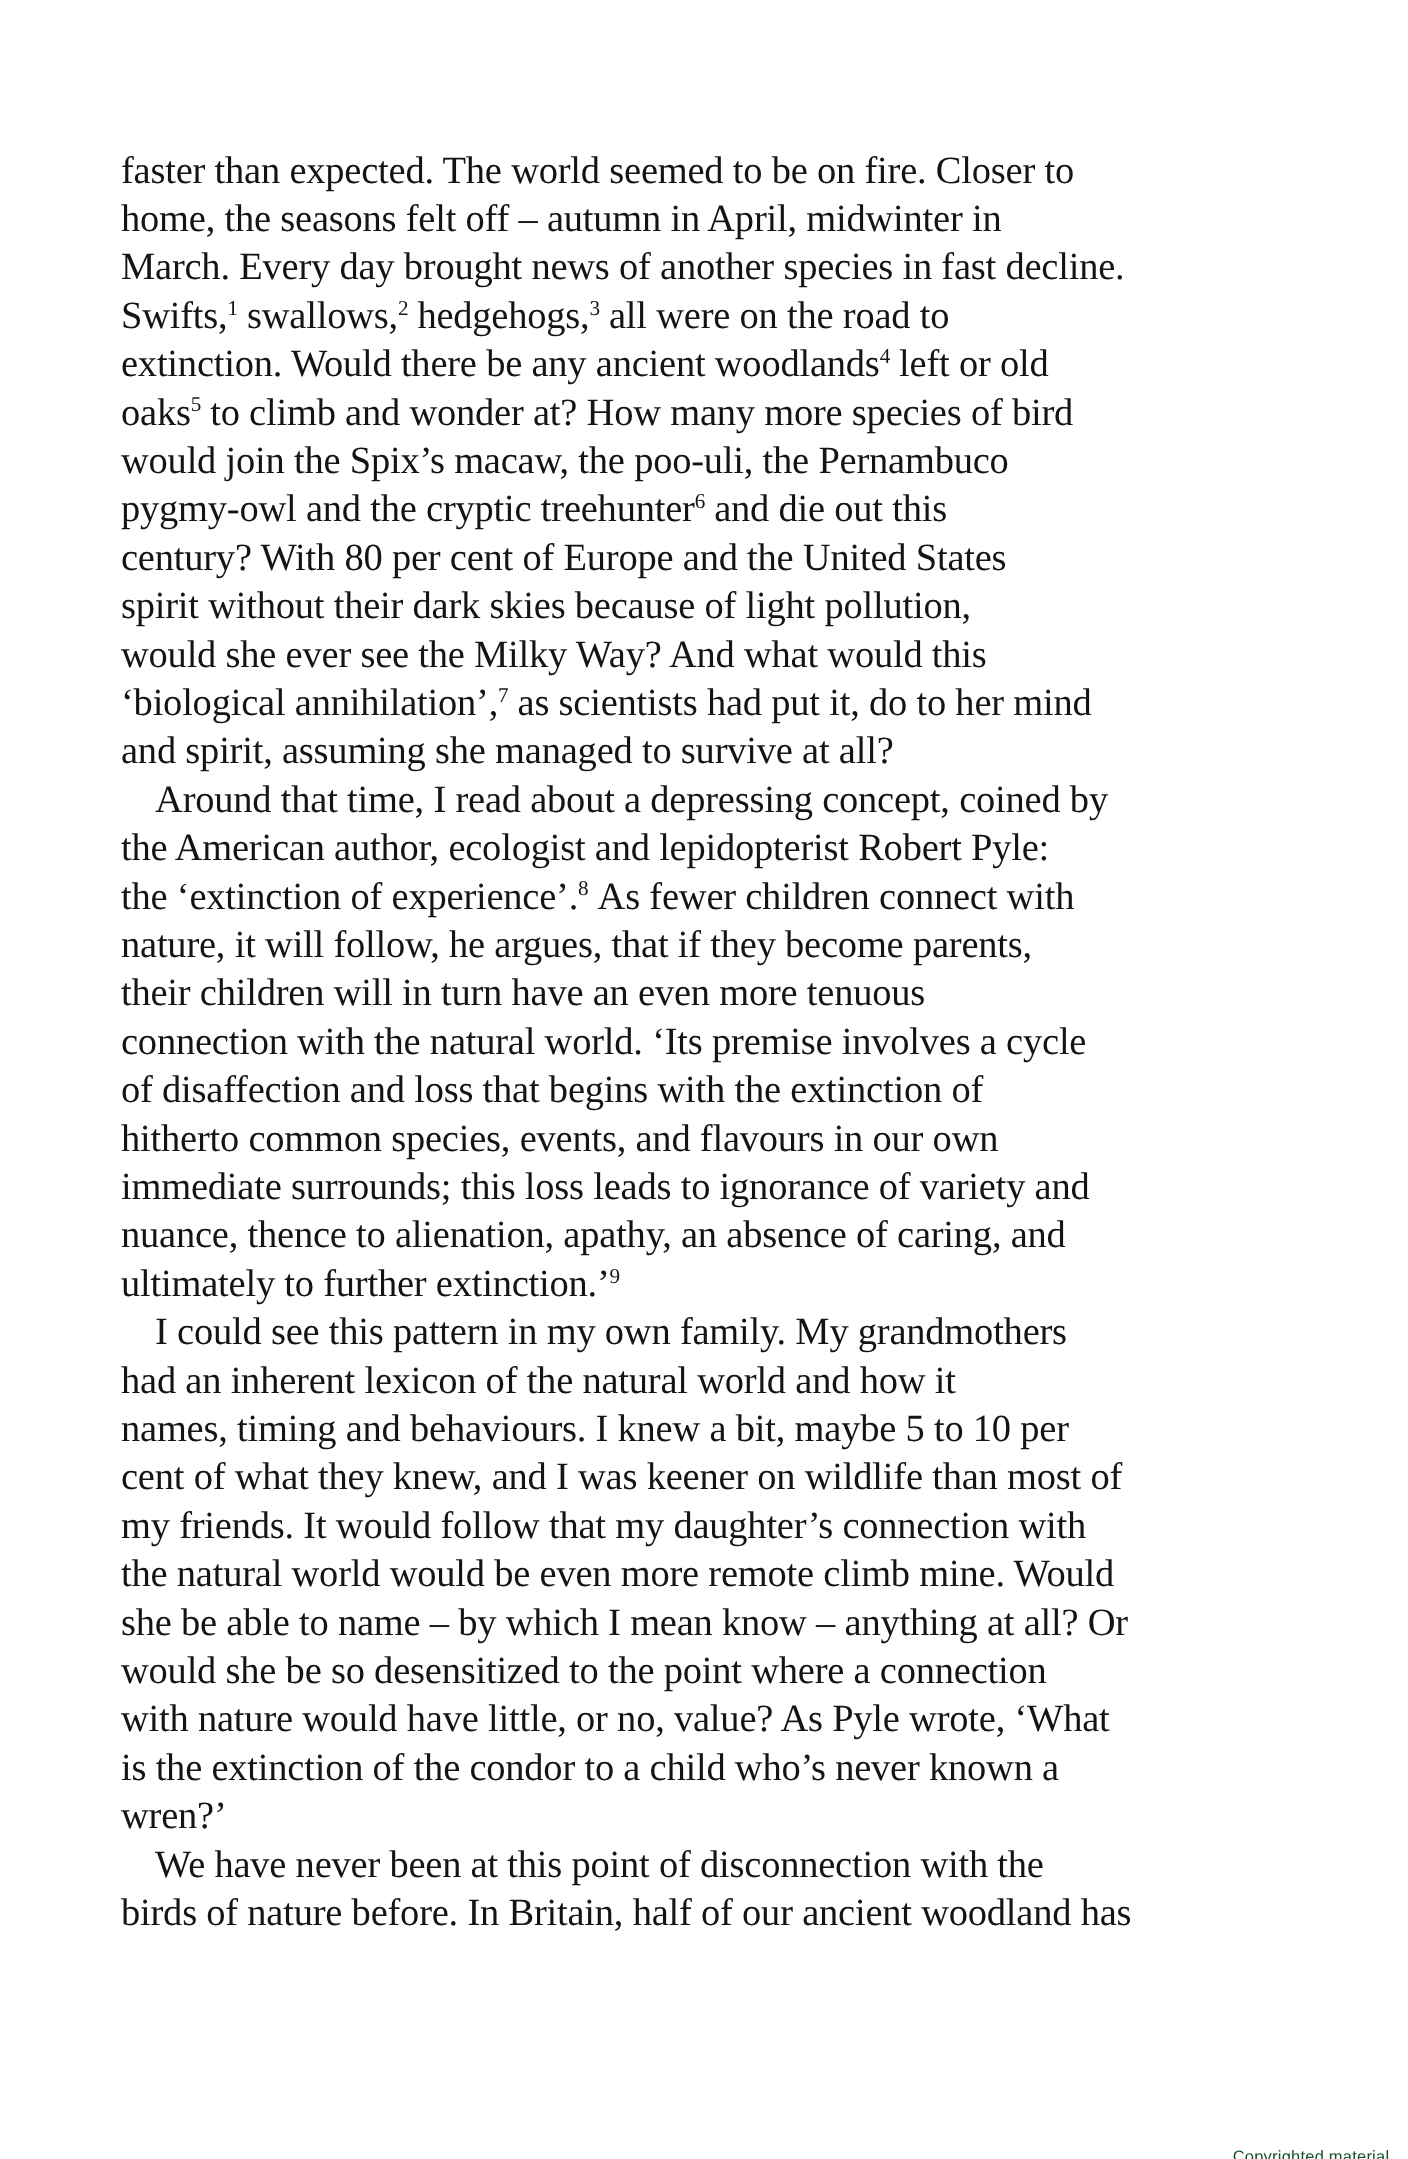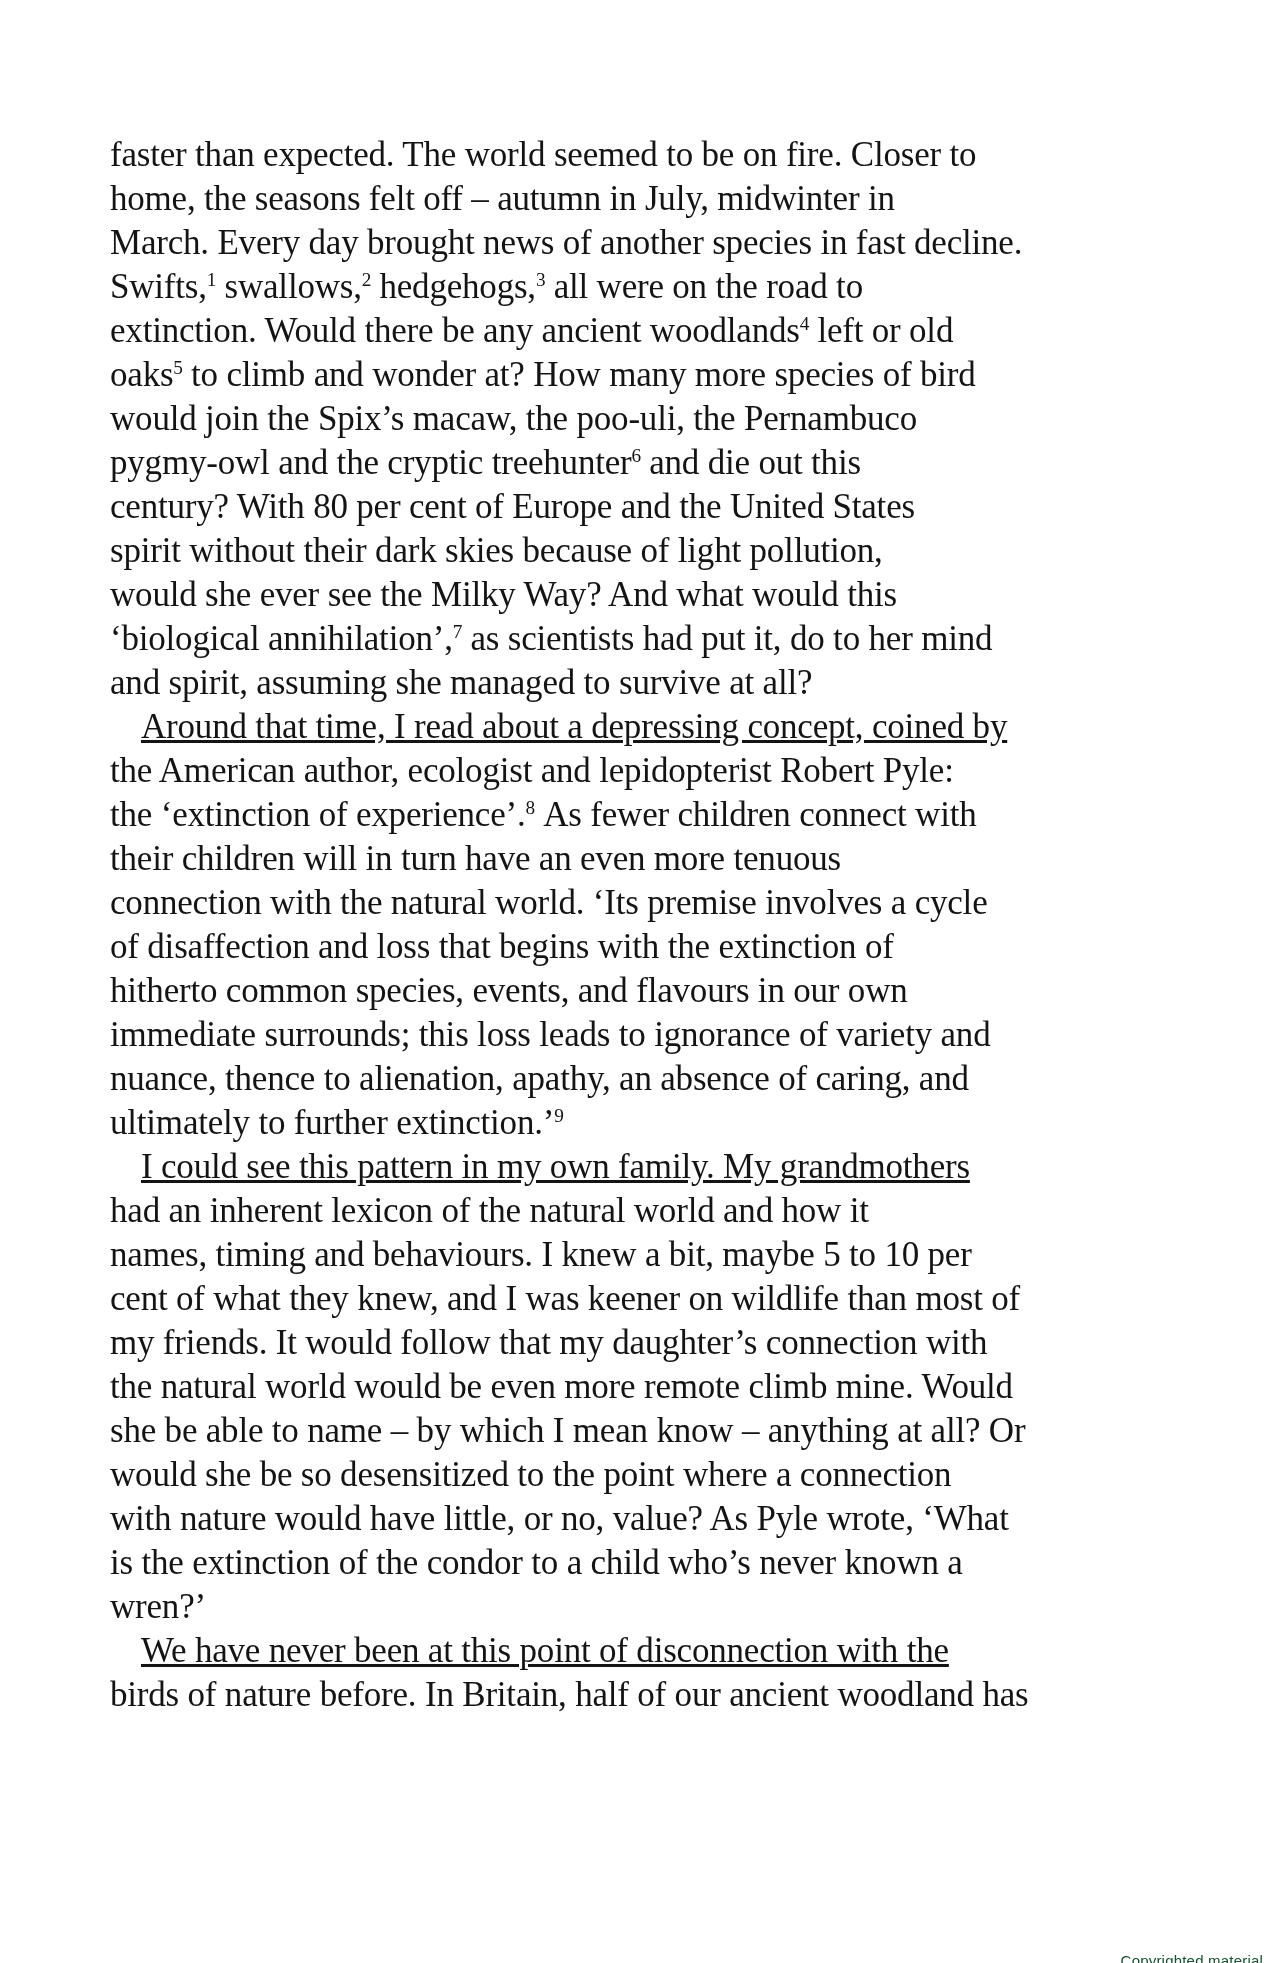--- a/index.html
+++ b/index.html
@@ -25,21 +25,20 @@
     line-height: 44px;
     letter-spacing: -0.2px;
   }
   .paragraph { margin: 0; padding: 0; }
   .line {
     white-space: nowrap;
     height: 44px;
   }
   .paragraph.indent .line.first {
     padding-left: 31px;
-    text-decoration: underline;
   }
   .line sup {
     font-size: 0.55em;
     line-height: 0;
     vertical-align: 0.62em;
     margin-right: 0.42em;
     letter-spacing: 0;
   }
   .footer-note {
     position: absolute;
@@ -52,37 +51,38 @@
     letter-spacing: 0.2px;
   }
 </style>
 </head>
 <body style="background: rgb(255, 255, 255);">
 
 <div class="scan-page" style="background: rgb(255, 255, 255);">
   <div class="text-block" style="color: rgb(20, 20, 20);">
       <div class="paragraph">
         <div class="line">faster than expected. The world seemed to be on fire. Closer to</div>
-        <div class="line">home, the seasons felt off – autumn in July, midwinter in</div>
+        <div class="line">home, the seasons felt off – autumn in April, midwinter in</div>
         <div class="line">March. Every day brought news of another species in fast decline.</div>
         <div class="line">Swifts,<sup>1</sup>swallows,<sup>2</sup>hedgehogs,<sup>3</sup>all were on the road to</div>
         <div class="line">extinction. Would there be any ancient woodlands<sup>4</sup>left or old</div>
         <div class="line">oaks<sup>5</sup>to climb and wonder at? How many more species of bird</div>
         <div class="line">would join the Spix’s macaw, the poo-uli, the Pernambuco</div>
         <div class="line">pygmy-owl and the cryptic treehunter<sup>6</sup>and die out this</div>
         <div class="line">century? With 80 per cent of Europe and the United States</div>
         <div class="line">spirit without their dark skies because of light pollution,</div>
         <div class="line">would she ever see the Milky Way? And what would this</div>
         <div class="line">‘biological annihilation’,<sup>7</sup>as scientists had put it, do to her mind</div>
         <div class="line">and spirit, assuming she managed to survive at all?</div>
       </div>
       <div class="paragraph indent">
         <div class="line first">Around that time, I read about a depressing concept, coined by</div>
         <div class="line">the American author, ecologist and lepidopterist Robert Pyle:</div>
         <div class="line">the ‘extinction of experience’.<sup>8</sup>As fewer children connect with</div>
+        <div class="line">nature, it will follow, he argues, that if they become parents,</div>
         <div class="line">their children will in turn have an even more tenuous</div>
         <div class="line">connection with the natural world. ‘Its premise involves a cycle</div>
         <div class="line">of disaffection and loss that begins with the extinction of</div>
         <div class="line">hitherto common species, events, and flavours in our own</div>
         <div class="line">immediate surrounds; this loss leads to ignorance of variety and</div>
         <div class="line">nuance, thence to alienation, apathy, an absence of caring, and</div>
         <div class="line">ultimately to further extinction.’<sup>9</sup></div>
       </div>
       <div class="paragraph indent">
         <div class="line first">I could see this pattern in my own family. My grandmothers</div>

